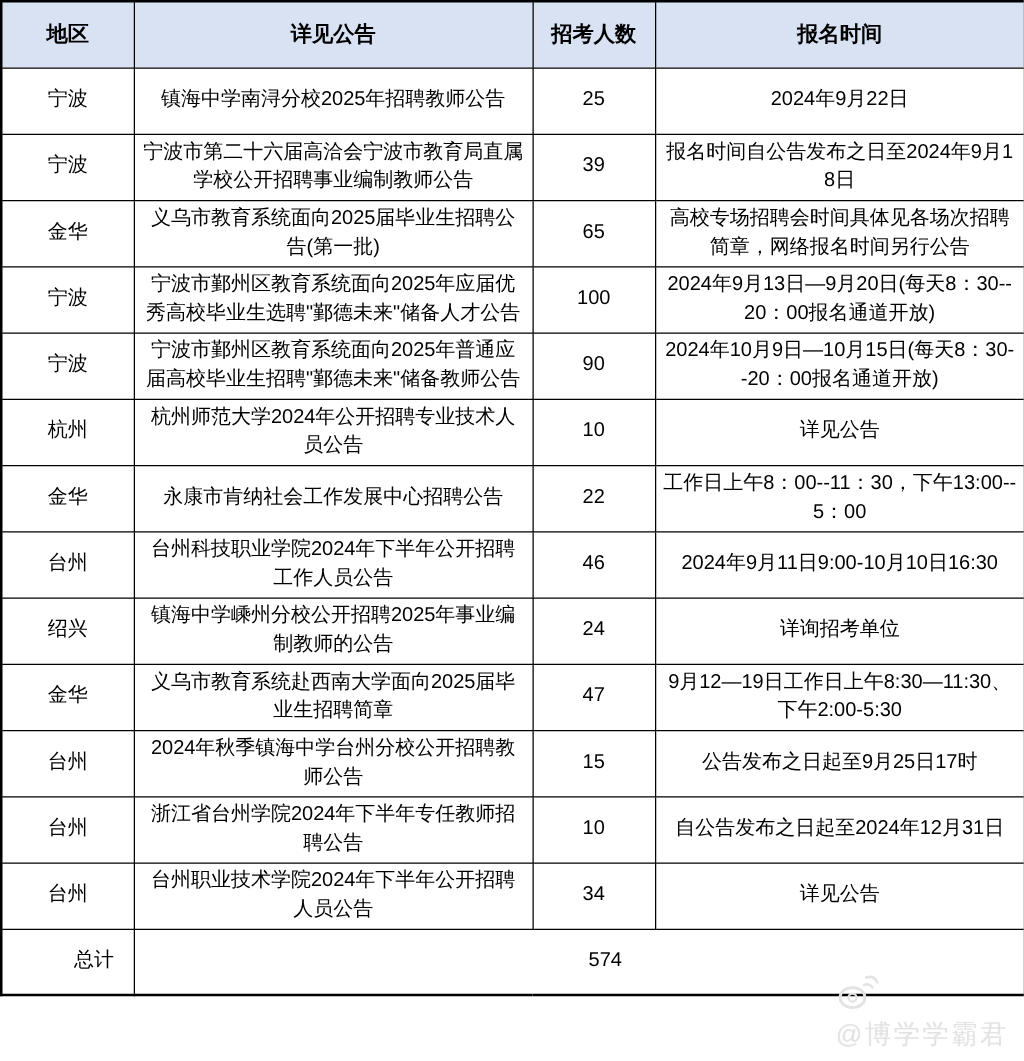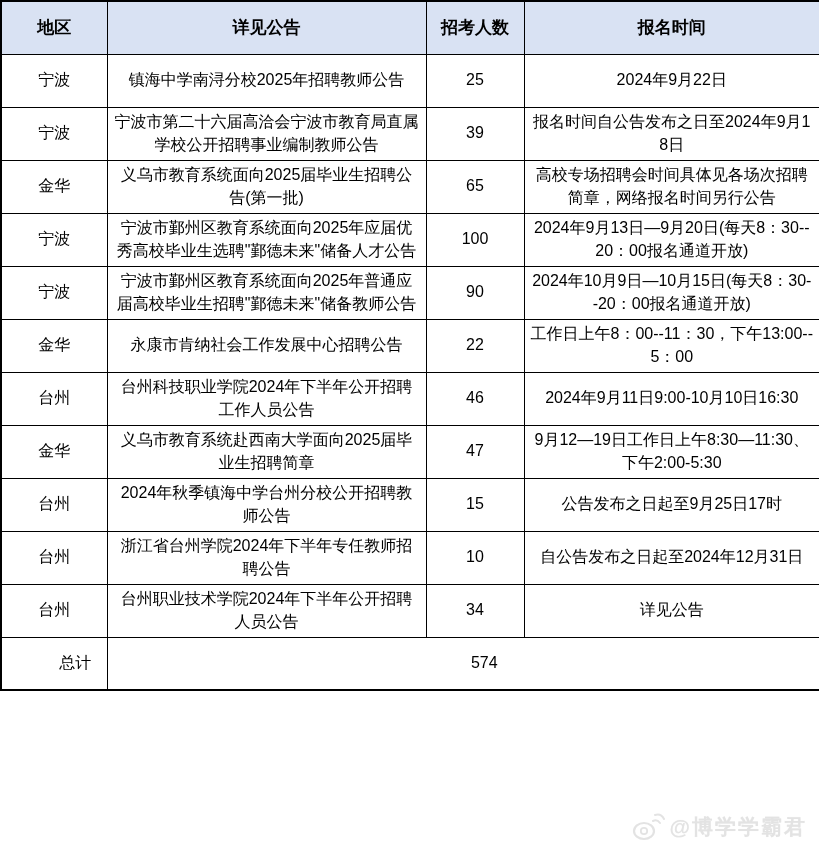--- a/index.html
+++ b/index.html
@@ -37,28 +37,29 @@
     font-weight: 700;
     font-size: 17px;
     height: 53px;
   }
   table.recruit tfoot td { height: 53px; padding-left: 48px; }
   .watermark {
     position: absolute;
     right: 12px;
     bottom: 8px;
     display: flex;
-    align-items: flex-end;
+    align-items: flex-start;
     gap: 5px;
     color: #e3e3e3;
     font-size: 21px;
-    font-weight: 700;
+    font-weight: 400;
     letter-spacing: 2px;
     pointer-events: none;
     text-shadow: 0 0 1px #f2f2f2;
+    flex-direction: column;
   }
   .watermark svg { display: block; }
 </style>
 </head>
 <body>
 
 <div class="page">
 
   <table class="recruit">
     <colgroup>
@@ -100,30 +101,42 @@
           <td>100</td>
           <td>2024年9月13日—9月20日(每天8：30--20：00报名通道开放)</td>
         </tr>
         <tr>
           <td>宁波</td>
           <td>宁波市鄞州区教育系统面向2025年普通应届高校毕业生招聘"鄞德未来"储备教师公告</td>
           <td>90</td>
           <td>2024年10月9日—10月15日(每天8：30--20：00报名通道开放)</td>
         </tr>
         <tr>
+          <td>杭州</td>
+          <td>杭州师范大学2024年公开招聘专业技术人员公告</td>
+          <td>10</td>
+          <td>详见公告</td>
+        </tr>
+        <tr>
           <td>金华</td>
           <td>永康市肯纳社会工作发展中心招聘公告</td>
           <td>22</td>
           <td>工作日上午8：00--11：30，下午13:00--5：00</td>
         </tr>
         <tr>
           <td>台州</td>
           <td>台州科技职业学院2024年下半年公开招聘工作人员公告</td>
           <td>46</td>
           <td>2024年9月11日9:00-10月10日16:30</td>
+        </tr>
+        <tr>
+          <td>绍兴</td>
+          <td>镇海中学嵊州分校公开招聘2025年事业编制教师的公告</td>
+          <td>24</td>
+          <td>详询招考单位</td>
         </tr>
         <tr>
           <td>金华</td>
           <td>义乌市教育系统赴西南大学面向2025届毕业生招聘简章</td>
           <td>47</td>
           <td>9月12—19日工作日上午8:30—11:30、下午2:00-5:30</td>
         </tr>
         <tr>
           <td>台州</td>
           <td>2024年秋季镇海中学台州分校公开招聘教师公告</td>

